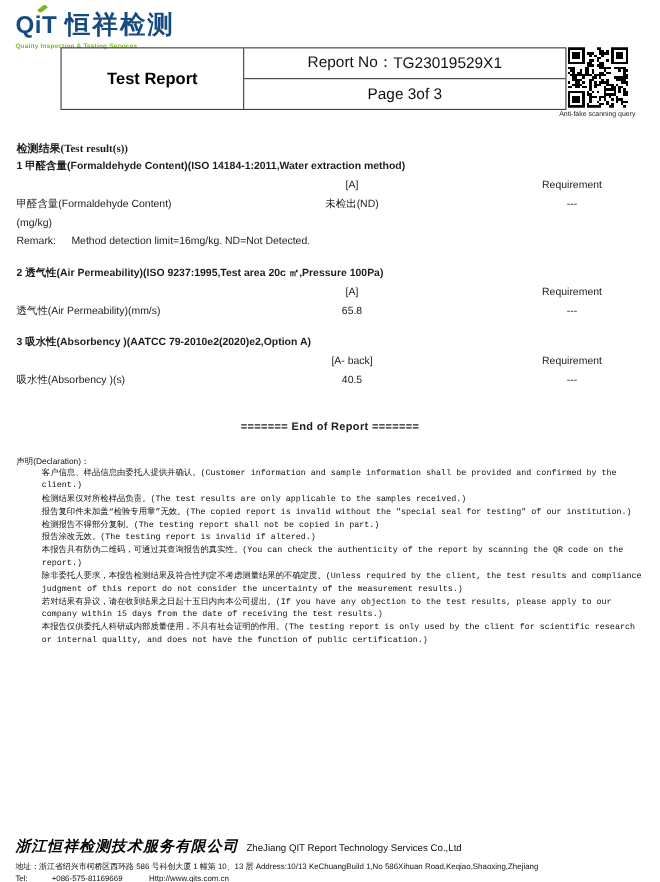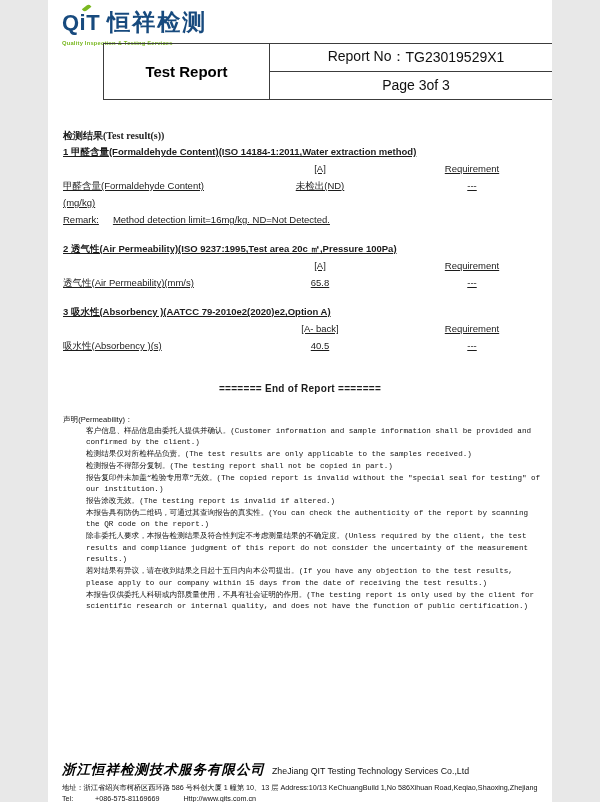--- a/index.html
+++ b/index.html
@@ -1,18 +1,18 @@
 <!DOCTYPE html>
 <html><head>
 <meta charset="utf-8">
 <style>
   * { margin:0; padding:0; box-sizing:border-box; }
   html,body { background:#e8e8e8; }
   .page {
-    position:relative; width:504px; height:802px; background:#ffffff;
+    position:relative; width:600px; height:802px; background:#ffffff;
     margin:0 auto; overflow:hidden; color:#1c1c1c;
     font-family:"Liberation Sans","DejaVu Sans",sans-serif;
   }
 
   
   .logo { position:absolute; left:14px; top:7px; }
   .brand-row { position:relative; display:flex; align-items:baseline; gap:7px; }
   .brand-en { font-size:22px; font-weight:bold; color:#174a7e; letter-spacing:0.5px; line-height:24px; }
   .brand-cn { font-size:23px; font-weight:bold; color:#174a7e; letter-spacing:2px; }
   .leaf {
@@ -36,21 +36,21 @@
 
   
   .qr-block { position:absolute; left:498px; top:43px; width:90px; text-align:center; }
   .qr-svg { display:block; width:57px; height:55px; margin:0 auto; }
   .qr-caption { font-size:6.3px; color:#222; margin-top:2px; white-space:nowrap; }
 
   
   .content { position:absolute; left:15px; right:15px; top:128px; }
   .results-heading { font-size:10px; font-weight:bold; line-height:16px;font-family:Liberation Serif, serif; }
   .sec-title { font-size:9.5px; font-weight:bold; line-height:16px; margin-top:0; }
-  .section { margin-bottom:13px;text-decoration:underline; }
+  .section { margin-bottom:13px; }
   .row { display:grid; grid-template-columns:170px 1fr 130px; line-height:17px; font-size:9.5px; }
   .row .c1 { text-align:left; padding-right:8px; }
   .row .c2 { text-align:center; }
   .row .c3 { text-align:center; }
   .remark { display:flex; gap:14px; font-size:9.5px; line-height:17px; }
   .end-line { text-align:center; font-size:10px; font-weight:bold; margin-top:29px; letter-spacing:0.3px; }
 
   
   .declaration { position:absolute; left:15px; right:10px; top:414px; font-size:7.6px; line-height:11.7px; color:#111; }
   .decl-items { padding-left:23px;font-family:Liberation Mono, monospace; }
@@ -155,38 +155,38 @@
         <div class="c1">吸水性(Absorbency )(s)</div>
         <div class="c2">40.5</div>
         <div class="c3">---</div>
       </div>
     </div>
 
     <div class="end-line">======= End of Report =======</div>
   </div>
 
   <div class="declaration">
-    <div>声明(Permeability)：</div>
+    <div>声明(Declaration)：</div>
     <div class="decl-items">
       <div>客户信息、样品信息由委托人提供并确认。(Customer information and sample information shall be provided and confirmed by the client.)</div>
       <div>检测结果仅对所检样品负责。(The test results are only applicable to the samples received.)</div>
+      <div>报告复印件未加盖“检验专用章”无效。(The copied report is invalid without the "special seal for testing" of our institution.)</div>
       <div>检测报告不得部分复制。(The testing report shall not be copied in part.)</div>
-      <div>报告复印件未加盖“检验专用章”无效。(The copied report is invalid without the "special seal for testing" of our institution.)</div>
       <div>报告涂改无效。(The testing report is invalid if altered.)</div>
       <div>本报告具有防伪二维码，可通过其查询报告的真实性。(You can check the authenticity of the report by scanning the QR code on the report.)</div>
       <div>除非委托人要求，本报告检测结果及符合性判定不考虑测量结果的不确定度。(Unless required by the client, the test results and compliance judgment of this report do not consider the uncertainty of the measurement results.)</div>
       <div>若对结果有异议，请在收到结果之日起十五日内向本公司提出。(If you have any objection to the test results, please apply to our company within 15 days from the date of receiving the test results.)</div>
       <div>本报告仅供委托人科研或内部质量使用，不具有社会证明的作用。(The testing report is only used by the client for scientific research or internal quality, and does not have the function of public certification.)</div>
     </div>
   </div>
 
   <div class="footer">
     <div class="company-line">
       <span class="company-cn">浙江恒祥检测技术服务有限公司</span>
-      <span class="company-en">ZheJiang QIT Testing Technology Services Co.,Ltd</span>
+      <span class="company-en">ZheJiang QIT Report Technology Services Co.,Ltd</span>
     </div>
     <div class="footer-small">地址：浙江省绍兴市柯桥区西环路 586 号科创大厦 1 幢第 10、13 层 Address:10/13 KeChuangBuild 1,No 586Xihuan Road,Keqiao,Shaoxing,Zhejiang</div>
     <div class="tel-line">
       <span class="tel-label">Tel:</span>
       <span>+086-575-81169669</span>
       <span class="tel-url">Http://www.qits.com.cn</span>
     </div>
   </div>
 
 </div>

